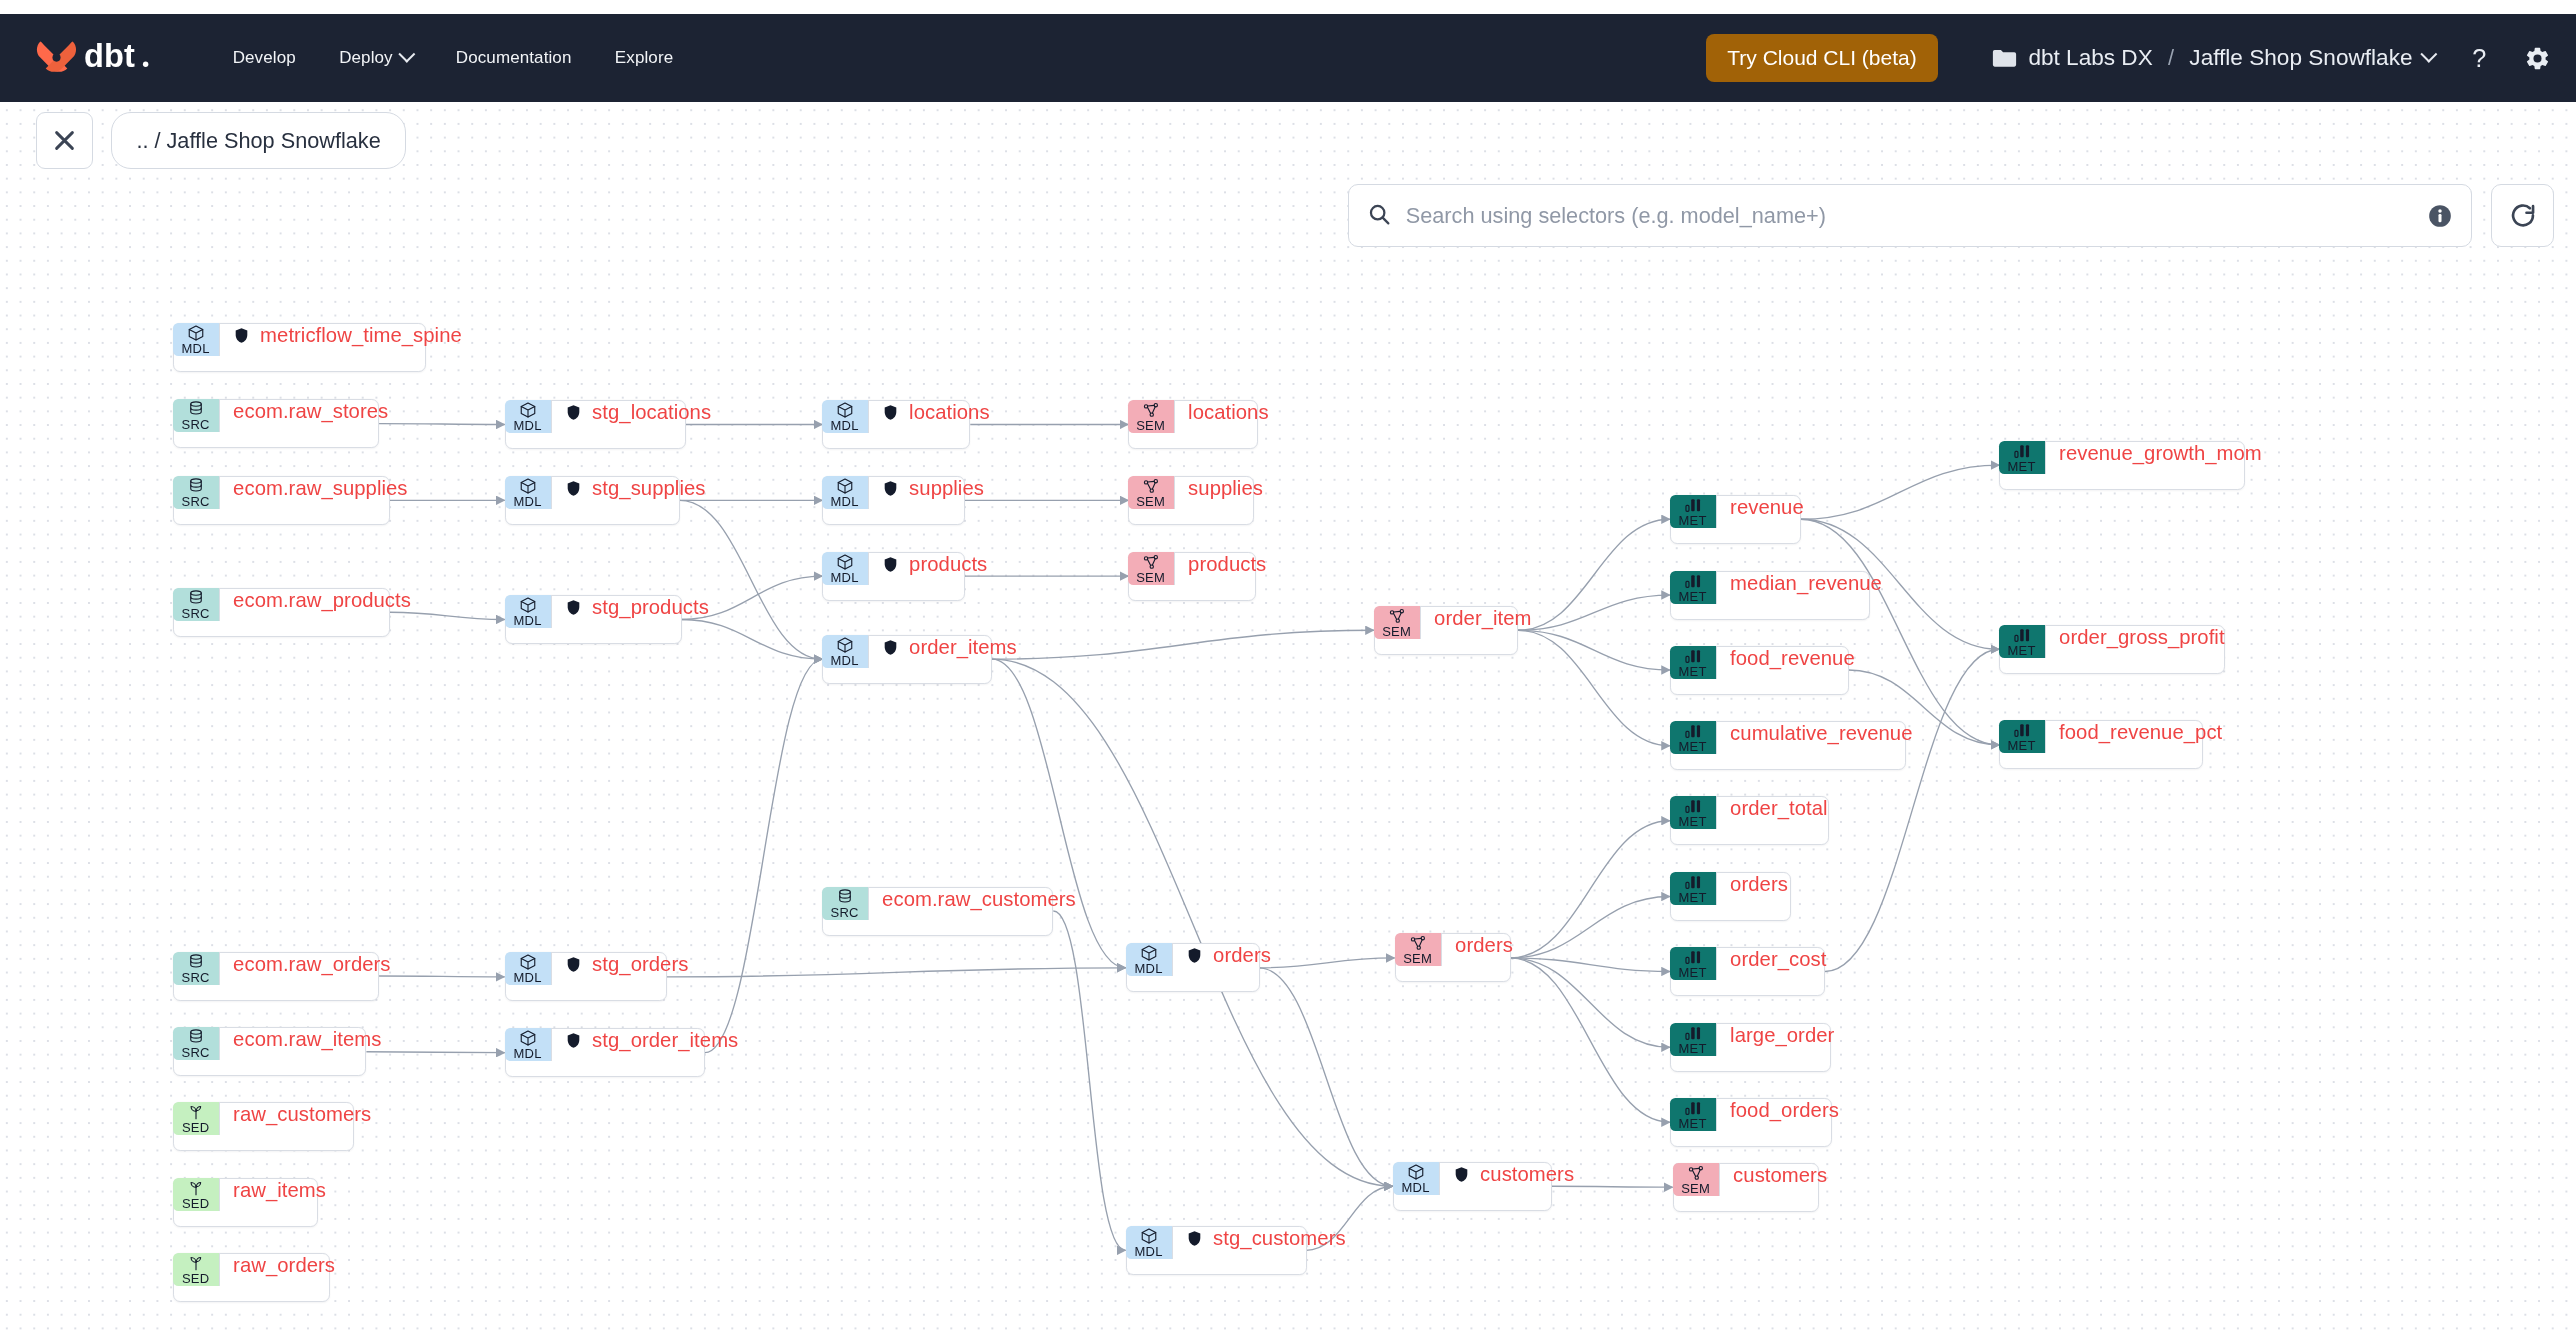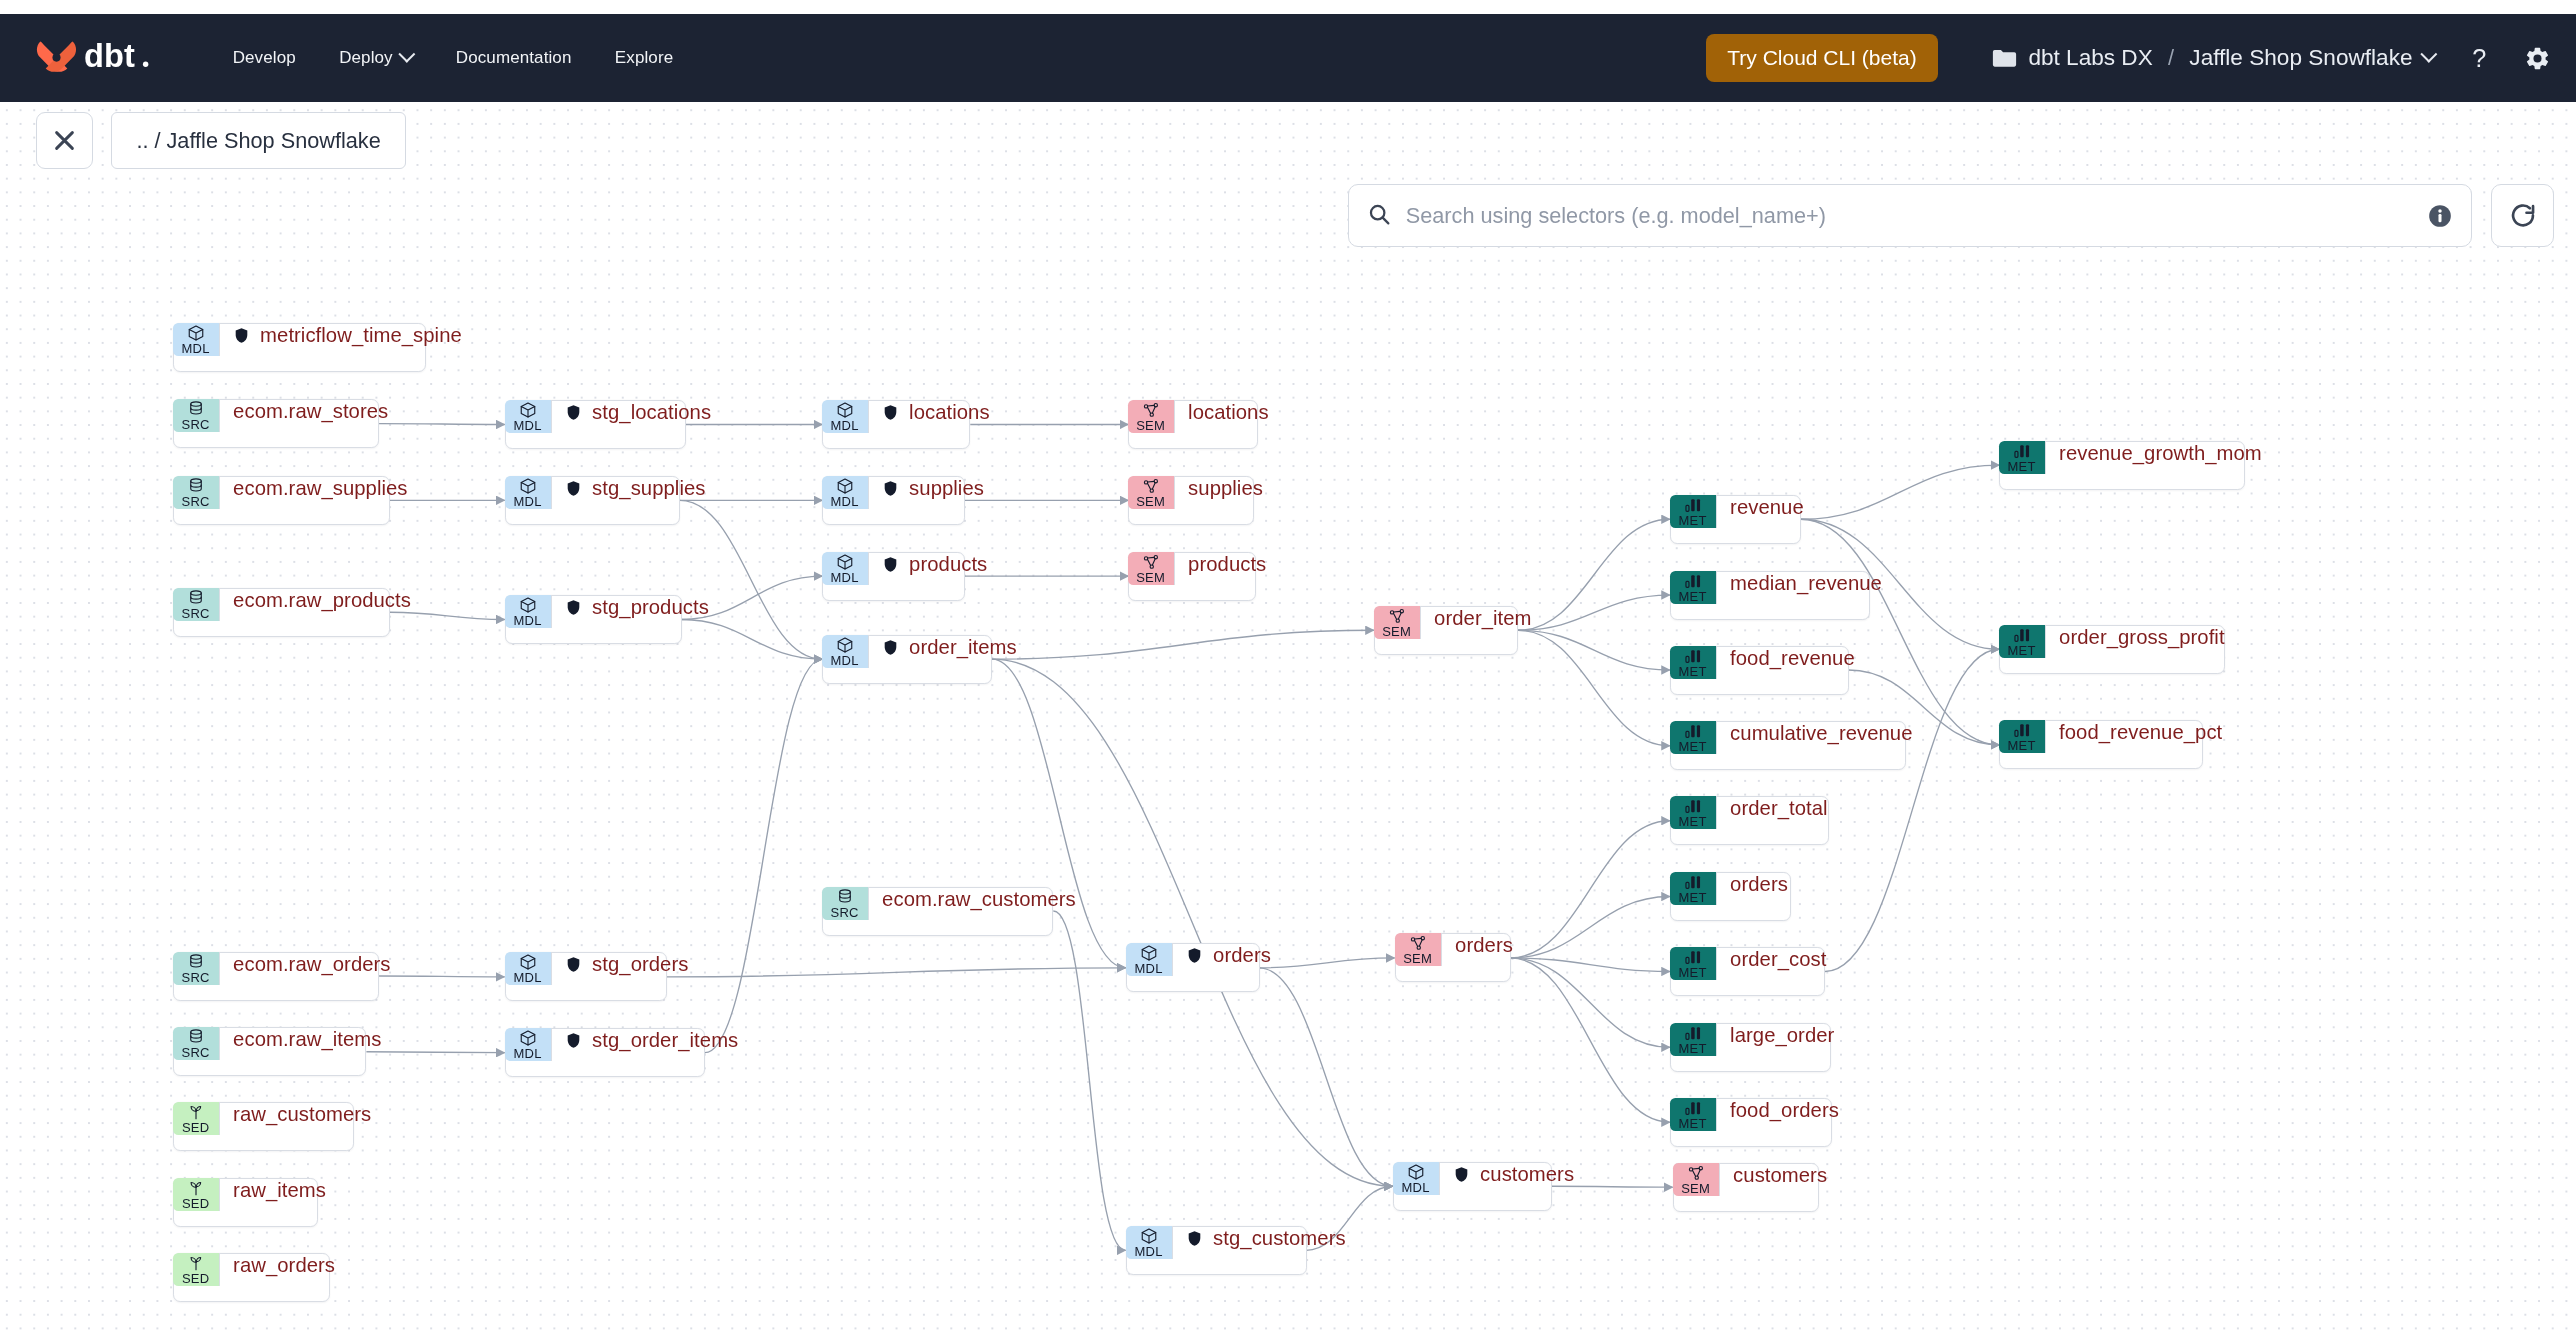--- a/index.html
+++ b/index.html
@@ -54,21 +54,21 @@
   .close-btn {
     position: absolute; left: 36px; top: 36px;
     width: 57px; height: 57px;
     background: #ffffff; border: 1.4px solid #d5dae2; border-radius: 9px;
     display: flex; align-items: center; justify-content: center;
     cursor: pointer;
   }
   .crumb-btn {
     position: absolute; left: 111px; top: 36px;
     height: 57px; padding: 0 24.4px;
-    background: #ffffff; border: 1.4px solid #d5dae2; border-radius: 6px;
+    background: #ffffff; border: 1.4px solid #d5dae2; border-radius: 20px;
     display: flex; align-items: center;
     font-size: 21.7px; color: #28303f; cursor: pointer; white-space: nowrap;
   }
   .search-box {
     position: absolute; left: 1348px; top: 108px;
     width: 1124px; height: 63px;
     background: #ffffff; border: 1.4px solid #d5dae2; border-radius: 10px;
     display: flex; align-items: center; padding: 0 18px; cursor: text;
   }
   .search-ph { font-size: 21.7px; color: #9098a6; margin-left: 14.4px; white-space: nowrap; }
@@ -112,21 +112,21 @@
     gap: 0px;
     border-right: 1.4px solid #d9dde4;
     margin: -1.4px 0 -1.4px -1.4px;
     padding-top: 1.8px;
   }
   .badge .bico { height: 18px; display: flex; align-items: center; justify-content: center; }
   .badge .blbl { font-size: 13px; line-height: 13.5px; color: #141b2b; letter-spacing: 0.2px; }
   .node-label {
     display: flex; align-items: center; gap: 10px;
     padding: 0 15.3px 0 13.5px;
-    font-size: 20.3px; color: #7f1d1d; letter-spacing: 0.05px;
+    font-size: 20.3px; color: #ef4444; letter-spacing: 0.05px;
   }
   .badge-SRC { background: #b2dfdb; }
   .badge-MDL { background: #c3e0f7; }
   .badge-SEM { background: #f3adb7; }
   .badge-MET { background: #0f766e; }
   .badge-SED { background: #c5f0c0; }
   .shield { flex: 0 0 auto; display: flex; align-items: center; }
 </style>
 </head>
 <body>

